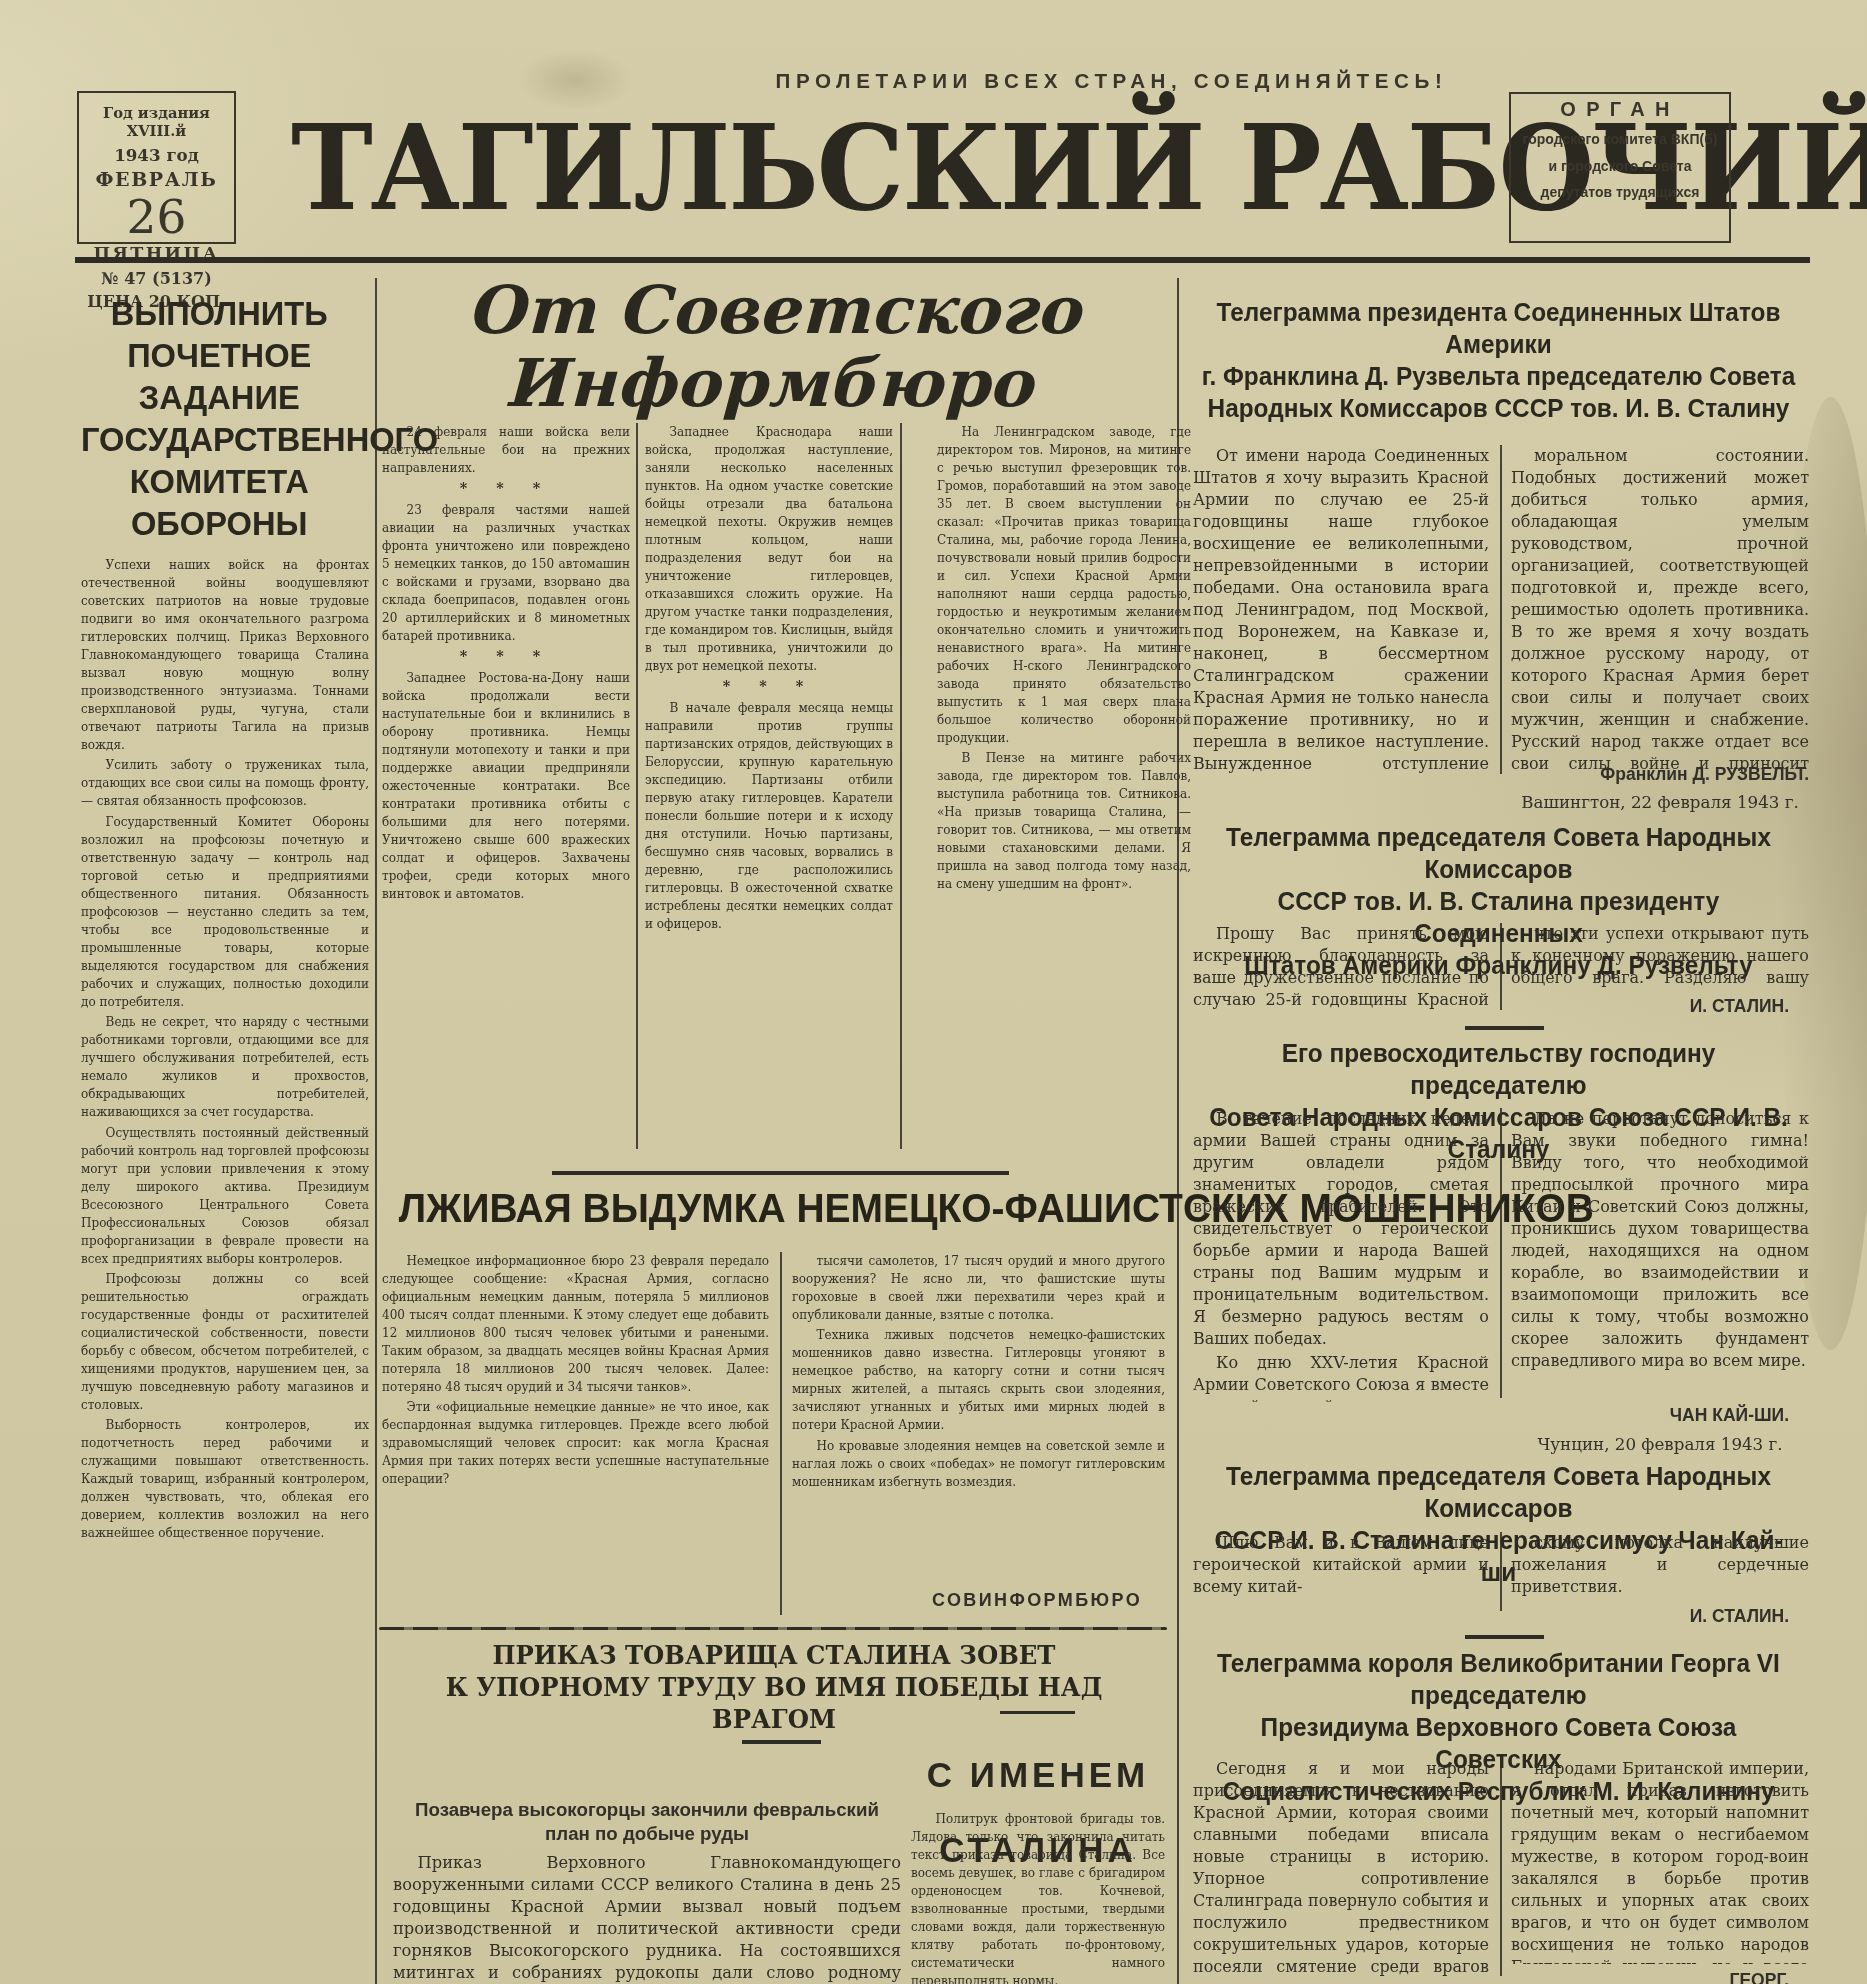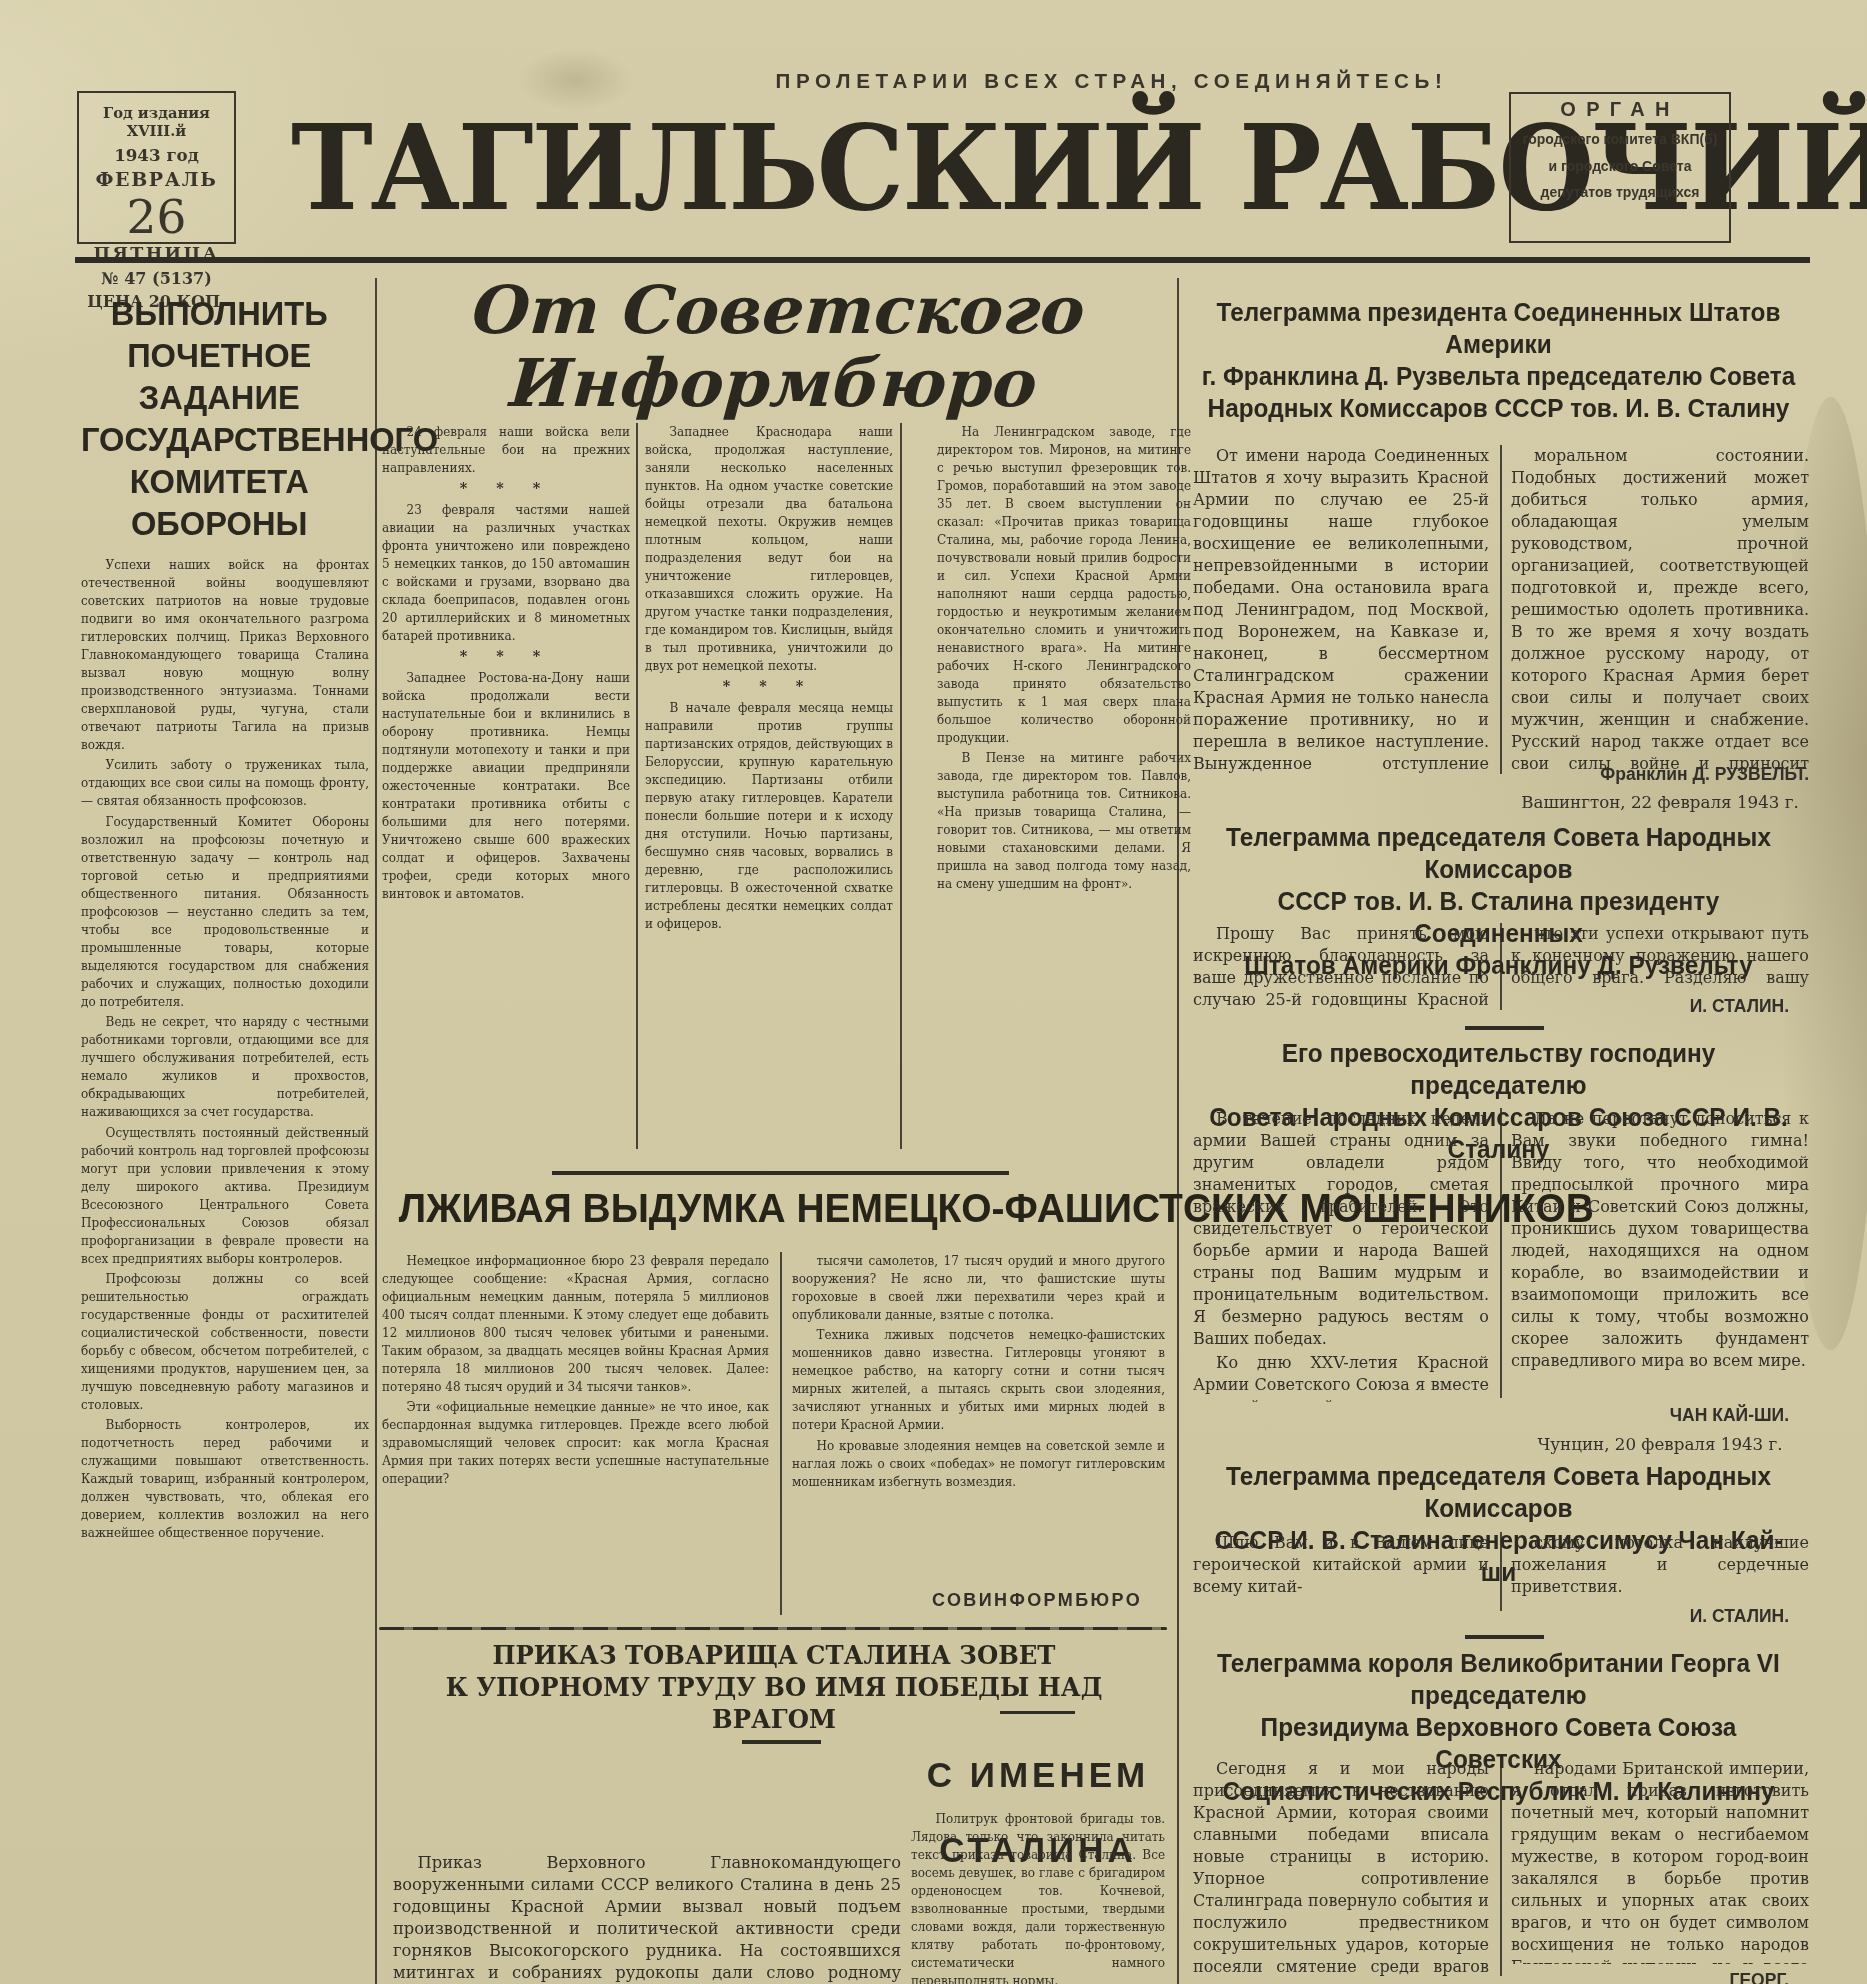--- a/index.html
+++ b/index.html
@@ -193,20 +193,21 @@
   <div class="abs vrule" data-name="fake-rule"></div>
   <div class="abs" data-name="sovinformburo-signature">СОВИНФОРМБЮРО</div>
   <div class="abs" data-name="wavy-rule"></div>
 
   <div class="abs tg-title" data-name="prikaz-headline" style="font-family:'DejaVu Serif',serif;">
       <p data-name="paragraph">ПРИКАЗ ТОВАРИЩА СТАЛИНА ЗОВЕТ</p>
       <p data-name="paragraph">К УПОРНОМУ ТРУДУ ВО ИМЯ ПОБЕДЫ НАД ВРАГОМ</p>
     </div>
   <div class="abs" data-name="prikaz-divider"></div>
 
+  <div class="abs" data-name="gvardeysky-subtitle">Позавчера высокогорцы закончили февральский план по добыче руды</div>
   <div class="abs bodytext colblock" data-name="gvardeysky-body">
       <p data-name="paragraph">Приказ Верховного Главнокомандующего вооруженными силами СССР великого Сталина в день 25 годовщины Красной Армии вызвал новый подъем производственной и политической активности среди горняков Высокогорского рудника. На состоявшихся митингах и собраниях рудокопы дали слово родному Сталину и воинам Красной Армии отдать все силы на поддержку фронту.</p>
     </div>
 
   <div class="abs" data-name="simenem-divider"></div>
   <div class="abs" data-name="simenem-title">
       <p data-name="paragraph">С ИМЕНЕМ</p>
       <p data-name="paragraph">СТАЛИНА</p>
     </div>
   <div class="abs bodytext colblock" data-name="simenem-body">

